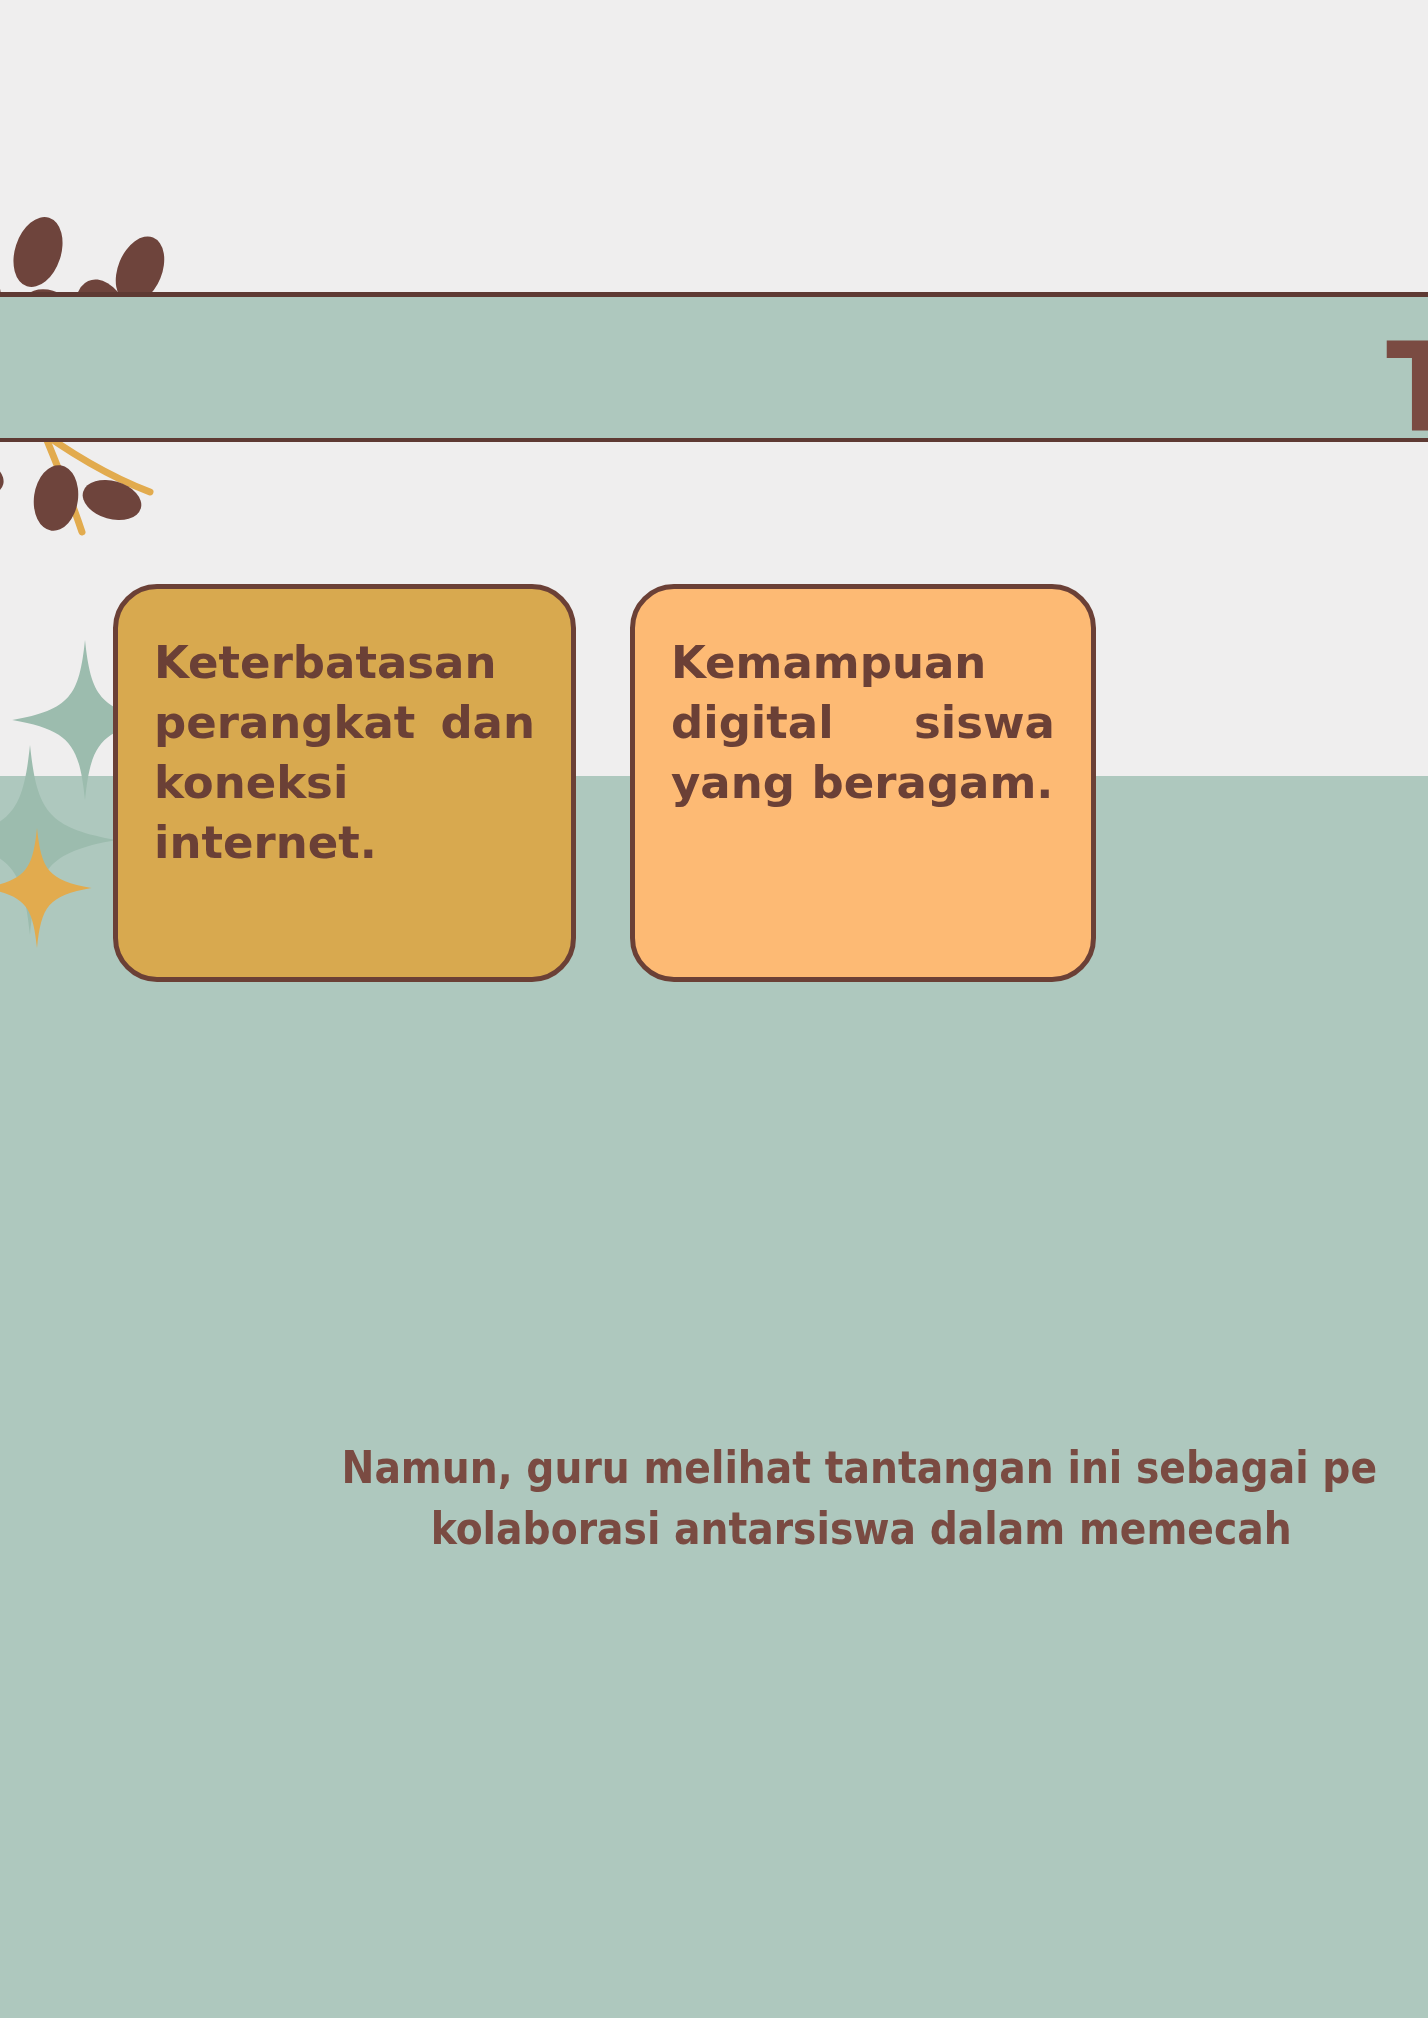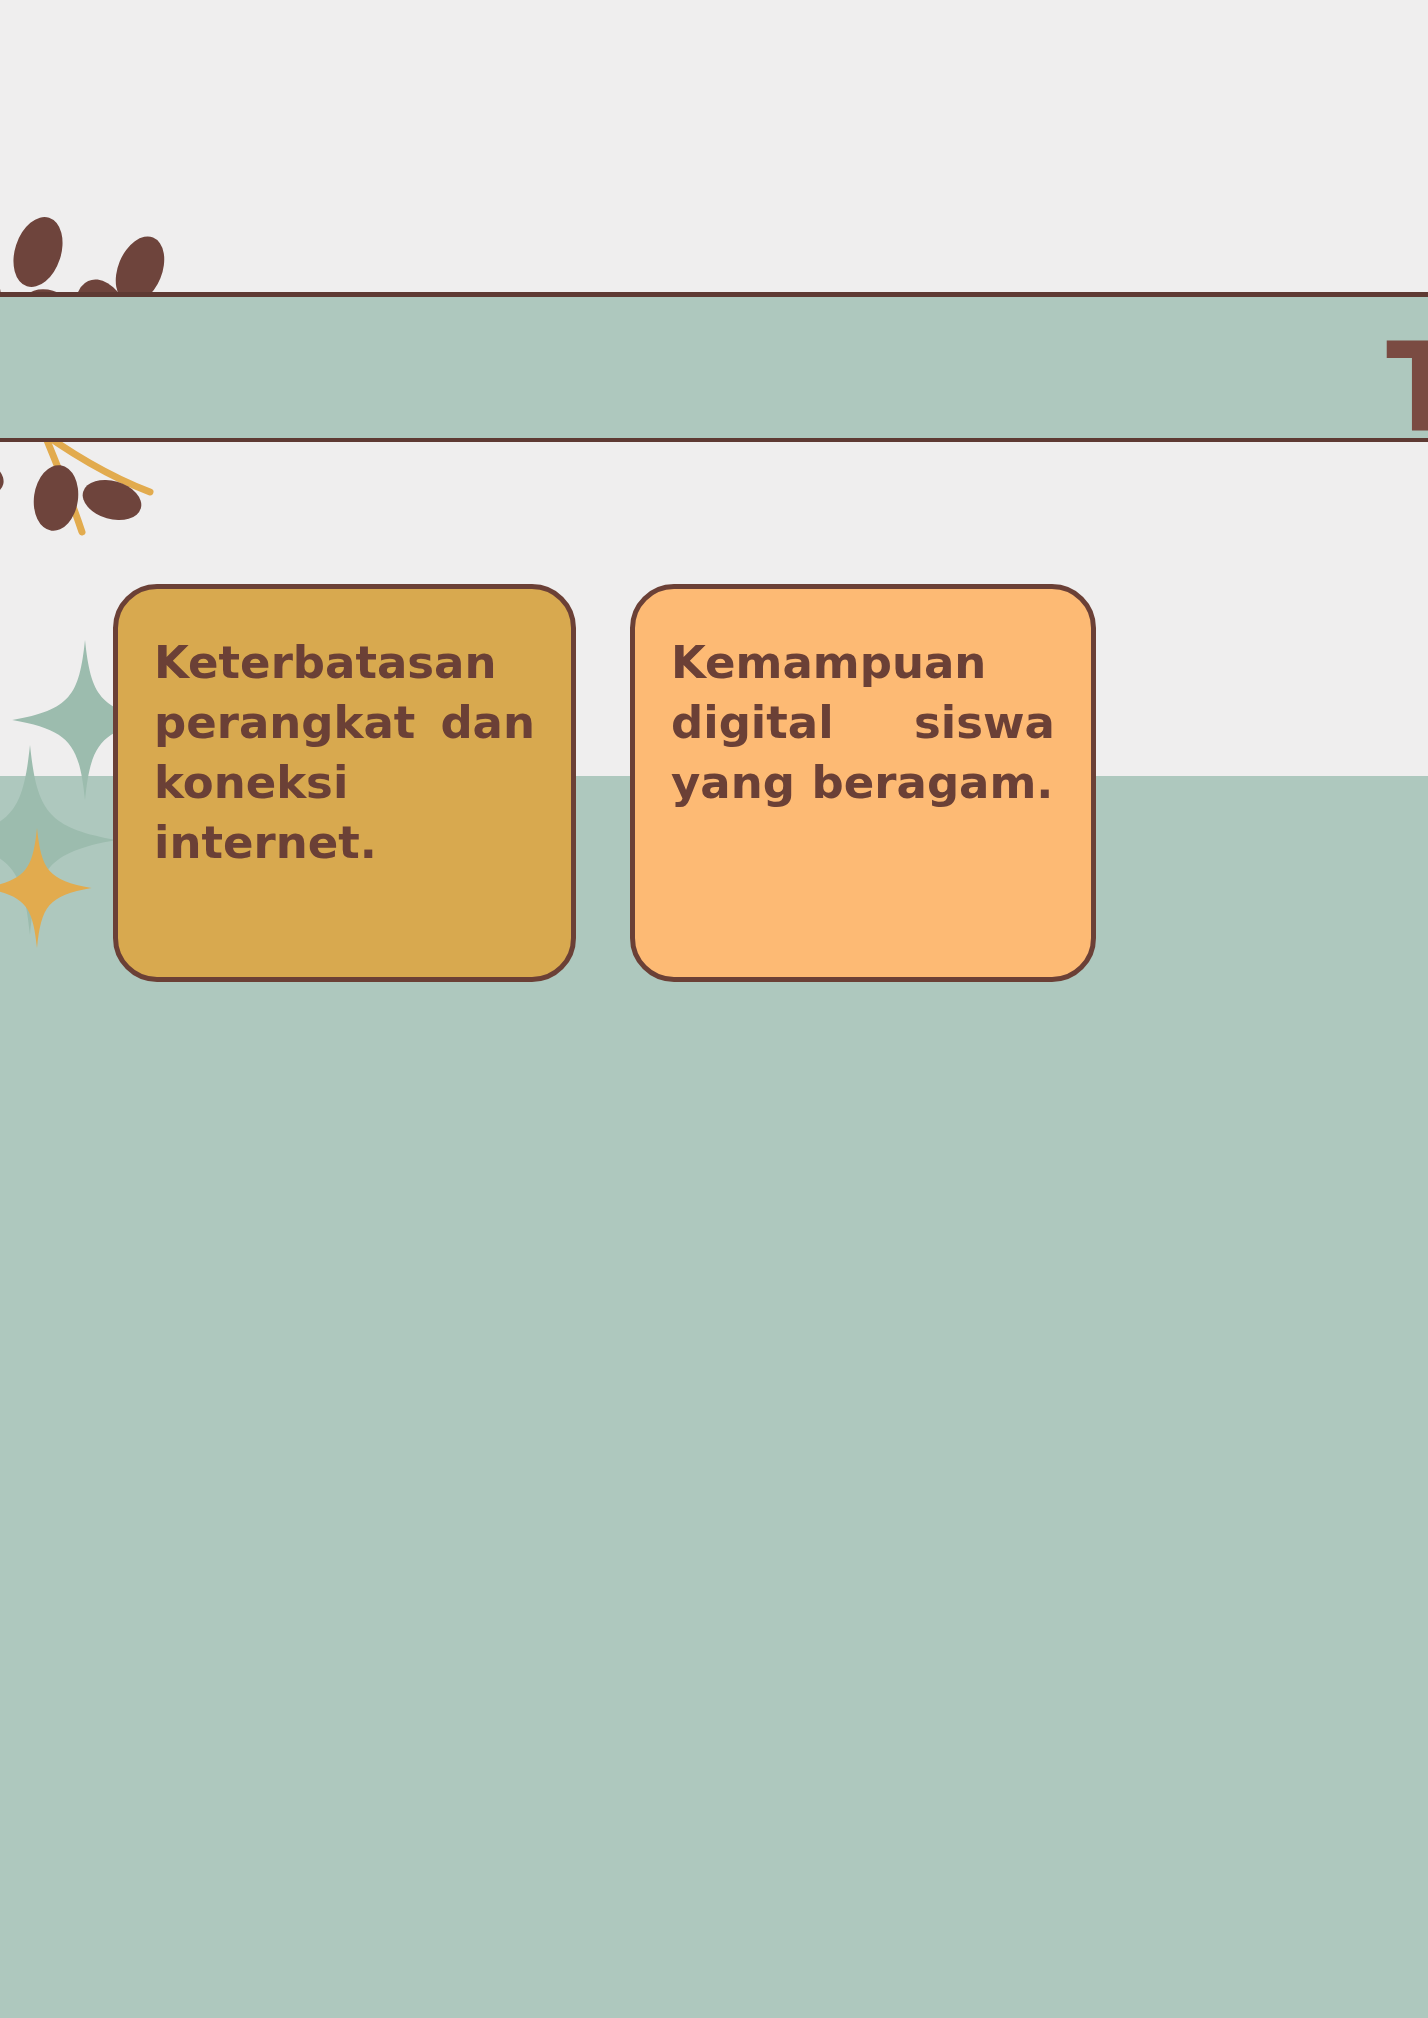--- a/index.html
+++ b/index.html
@@ -224,14 +224,20 @@
 
   <div class="cards">
     <div class="card card-gold">
       <p class="card-text">Keterbatasan perangkat dan koneksi internet.</p>
     </div>
     <div class="card card-light">
       <p class="card-text">Kemampuan digital siswa yang beragam.</p>
     </div>
   </div>
 
+  <div class="bottom-note">
+    <span class="bottom-note-text">
+      <span class="bottom-line-1">Namun, guru melihat tantangan ini sebagai pe</span>
+      <span class="bottom-line-2">kolaborasi antarsiswa dalam memecah</span>
+    </span>
+  </div>
 
 </div>
 
 </body></html>

